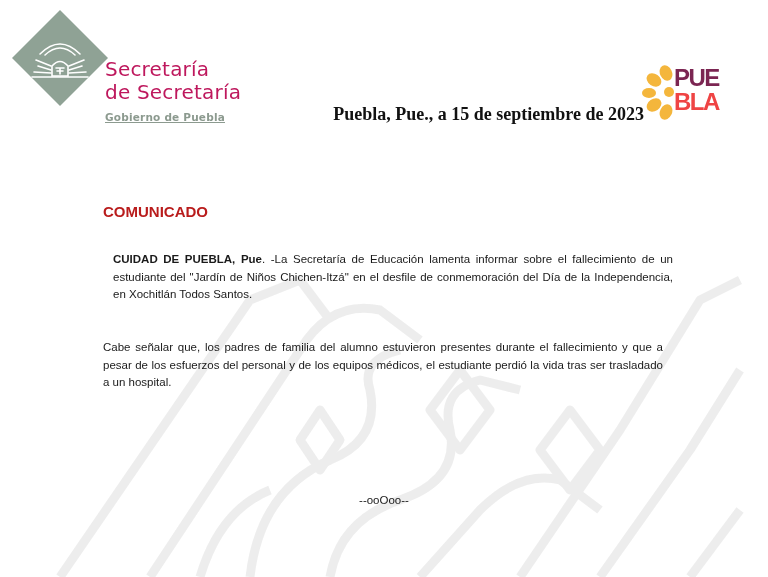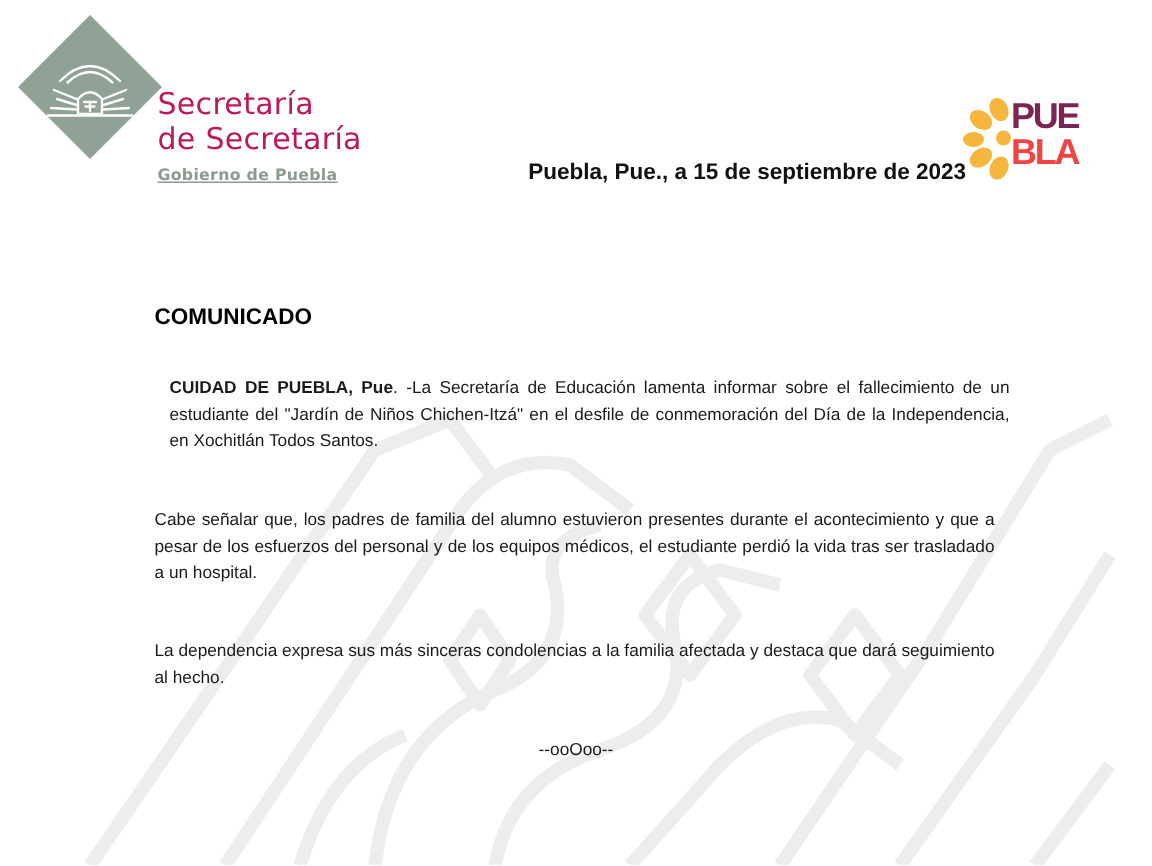--- a/index.html
+++ b/index.html
@@ -35,28 +35,28 @@
       position: absolute; left: 32px; top: 2px;
       font-family: "Liberation Sans", sans-serif; font-weight: bold;
       font-size: 24px; line-height: 24px; letter-spacing: -1.5px;
     }
     .pue-top { color: #7b2552; }
     .pue-bot { color: #ef4444; }
 
     .dateline {
       position: absolute; right: 124px; top: 105px; z-index: 2;
       text-align: right;
-      font-family: Liberation Sans, sans-serif; font-weight: bold;
-      font-size: 15px; line-height: 19px; color: #111;
+      font-family: Liberation Serif, serif; font-weight: bold;
+      font-size: 18px; line-height: 19px; color: #111;
     }
 
     .heading {
       position: absolute; left: 103px; top: 203px; z-index: 2;
       font-family: "Liberation Sans", sans-serif; font-weight: bold;
-      font-size: 15px; color: #000000;
+      font-size: 15px; color: #b91c1c;
     }
 
     .body-text {
       position: absolute; left: 103px; width: 560px; z-index: 2;
       font-family: "Liberation Sans", sans-serif;
       font-size: 11.5px; line-height: 17.5px; color: #1a1a1a;
       text-align: justify;
     }
     .p1 { top: 251px; margin-left: 10px; }
     .p2 { top: 339px; }
@@ -132,18 +132,17 @@
   </div>
 
   <div class="dateline">
     <div>Puebla, Pue., a 15 de septiembre de 2023</div>
   </div>
 
   <div class="heading">COMUNICADO</div>
 
   <p class="body-text p1"><span class="lead">CUIDAD DE PUEBLA, Pue</span><span>. -La Secretaría de Educación lamenta informar sobre el fallecimiento de un estudiante del "Jardín de Niños Chichen-Itzá" en el desfile de conmemoración del Día de la Independencia, en Xochitlán Todos Santos.</span></p>
 
-  <p class="body-text p2">Cabe señalar que, los padres de familia del alumno estuvieron presentes durante el acontecimiento y que a pesar de los esfuerzos del personal y de los equipos médicos, el estudiante perdió la vida tras ser trasladado a un hospital.</p>
+  <p class="body-text p2">Cabe señalar que, los padres de familia del alumno estuvieron presentes durante el fallecimiento y que a pesar de los esfuerzos del personal y de los equipos médicos, el estudiante perdió la vida tras ser trasladado a un hospital.</p>
 
-  <p class="body-text p3">La dependencia expresa sus más sinceras condolencias a la familia afectada y destaca que dará seguimiento al hecho.</p>
 
   <div class="closing">--ooOoo--</div>
 </div>
 
 </body></html>

